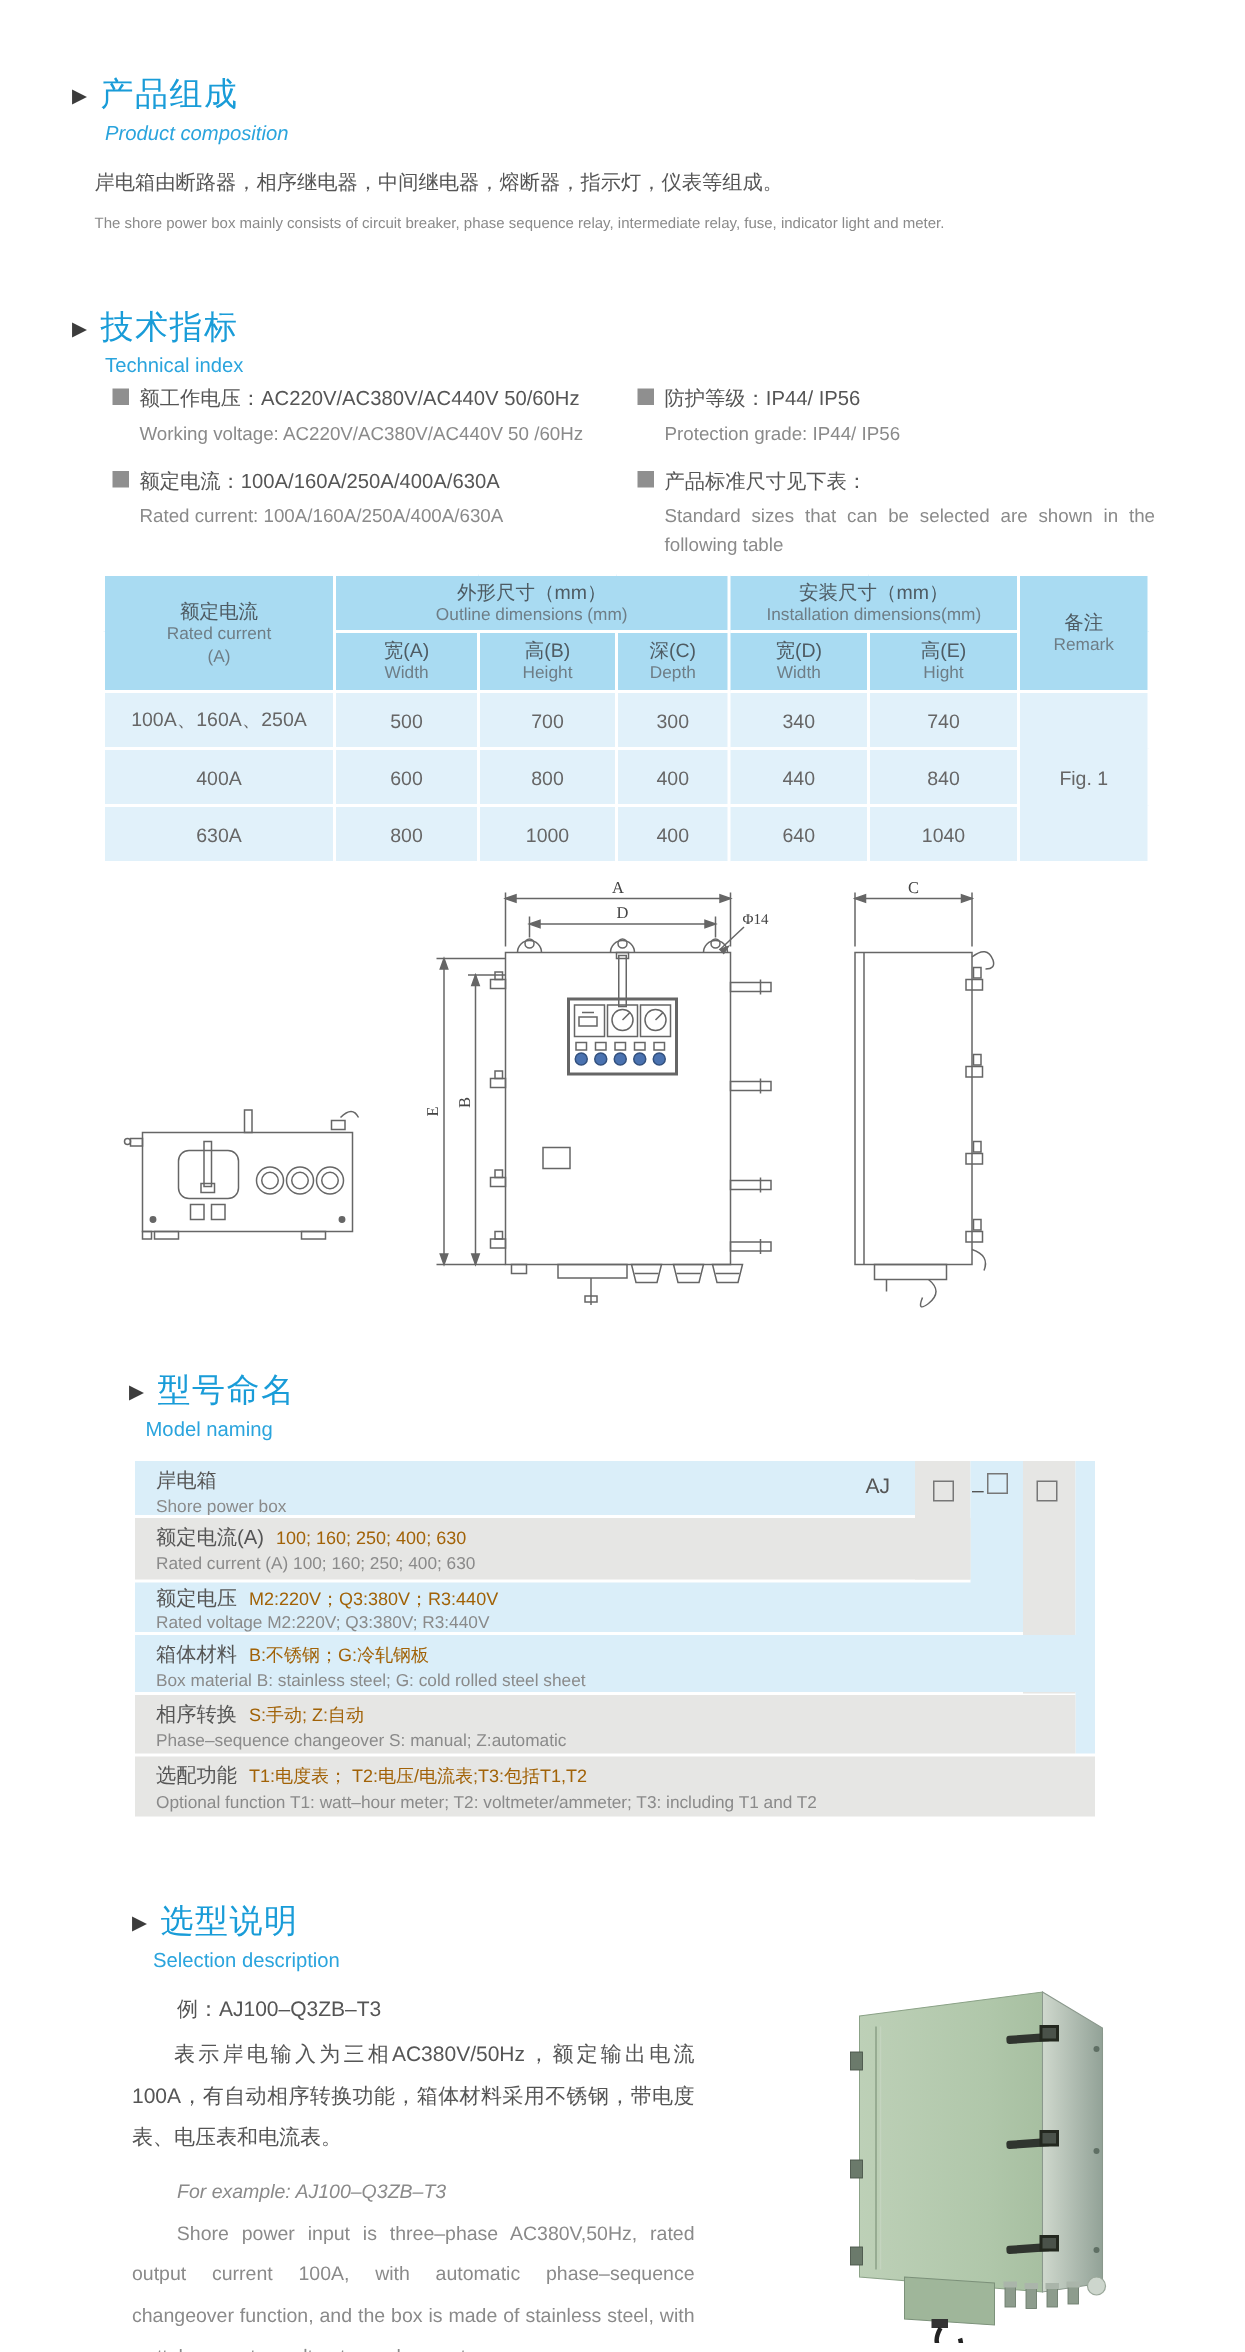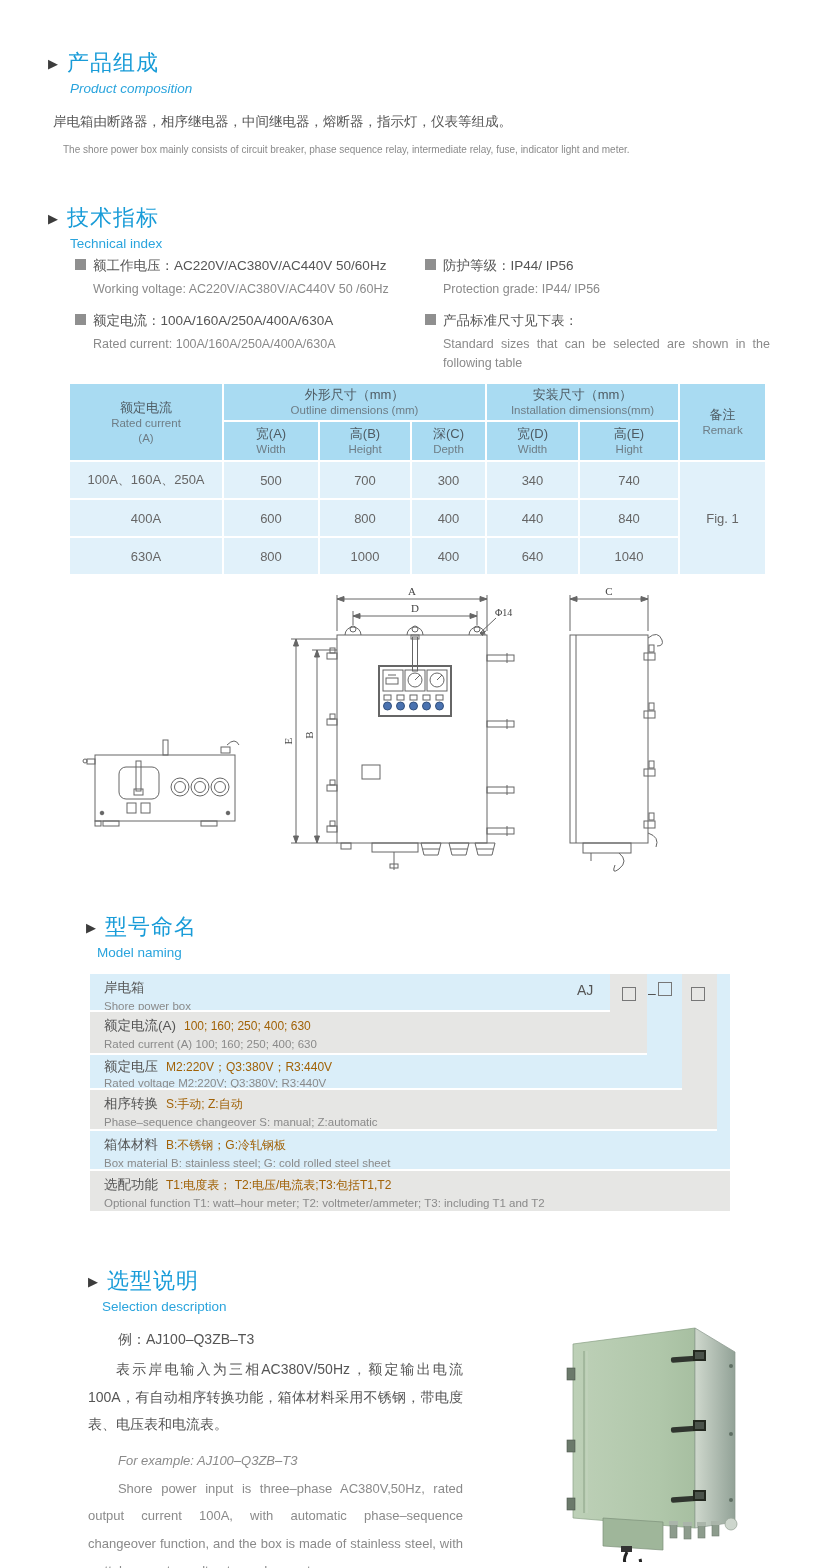--- a/index.html
+++ b/index.html
@@ -50,21 +50,21 @@
 <body>
 
 <div class="page">
 
   <div class="abs" style="left:48px;top:48px;width:750px;">
     <div class="sec-head">
       <span class="sec-arrow">▶</span>
       <h2 class="sec-title">产品组成</h2>
     </div>
     <div class="sec-sub" style="margin-left:22px;font-style:italic;">Product  composition</div>
-    <div class="cn-text" style="margin:17px 0 0 5px;">岸电箱由断路器，相序继电器，中间继电器，熔断器，指示灯，仪表等组成。</div>
+    <div class="cn-text" style="margin:17px 0 0 15px;">岸电箱由断路器，相序继电器，中间继电器，熔断器，指示灯，仪表等组成。</div>
     <div class="en-text" style="margin:13px 0 0 15px;">The shore power box mainly consists of circuit breaker, phase sequence relay, intermediate relay, fuse, indicator light and meter.</div>
   </div>
 
   <div class="abs" style="left:48px;top:203px;width:750px;">
     <div class="sec-head">
       <span class="sec-arrow">▶</span>
       <h2 class="sec-title">技术指标</h2>
     </div>
     <div class="sec-sub" style="margin-left:22px;">Technical index</div>
 
@@ -377,27 +377,27 @@
         <div class="n-en">Shore power box</div>
       </div>
       <div class="nrow gray" style="height:41px;width:557px;">
         <span class="n-label">额定电流(A)</span><span class="n-value">100; 160; 250; 400; 630</span>
         <div class="n-en">Rated current (A) 100; 160; 250; 400; 630</div>
       </div>
       <div class="nrow blue" style="height:33px;width:592px;padding-top:2px;">
         <span class="n-label">额定电压</span><span class="n-value">M2:220V；Q3:380V；R3:440V</span>
         <div class="n-en" style="margin-top:0;">Rated voltage  M2:220V;  Q3:380V;  R3:440V</div>
       </div>
+      <div class="nrow blue" style="height:38px;width:640px;">
+        <span class="n-label">箱体材料</span><span class="n-value">B:不锈钢；G:冷轧钢板</span>
+        <div class="n-en">Box material   B: stainless steel; G: cold rolled steel sheet</div>
+      </div>
       <div class="nrow gray" style="height:39px;width:627px;">
         <span class="n-label">相序转换</span><span class="n-value">S:手动; Z:自动</span>
         <div class="n-en">Phase–sequence changeover  S: manual;  Z:automatic</div>
-      </div>
-      <div class="nrow blue" style="height:38px;width:640px;">
-        <span class="n-label">箱体材料</span><span class="n-value">B:不锈钢；G:冷轧钢板</span>
-        <div class="n-en">Box material   B: stainless steel; G: cold rolled steel sheet</div>
       </div>
       <div class="nrow gray" style="height:40px;width:640px;">
         <span class="n-label">选配功能</span><span class="n-value">T1:电度表； T2:电压/电流表;T3:包括T1,T2</span>
         <div class="n-en">Optional function  T1: watt–hour meter; T2: voltmeter/ammeter; T3: including T1 and T2</div>
       </div>
     </div>
   </div>
 
   <div class="abs" style="left:88px;top:1266px;width:375px;">
     <div class="sec-head">

